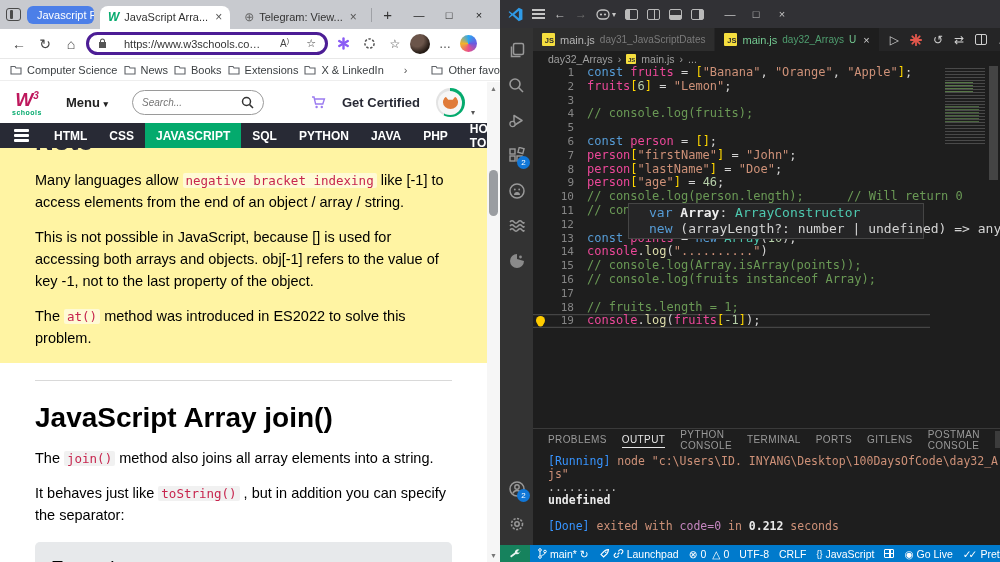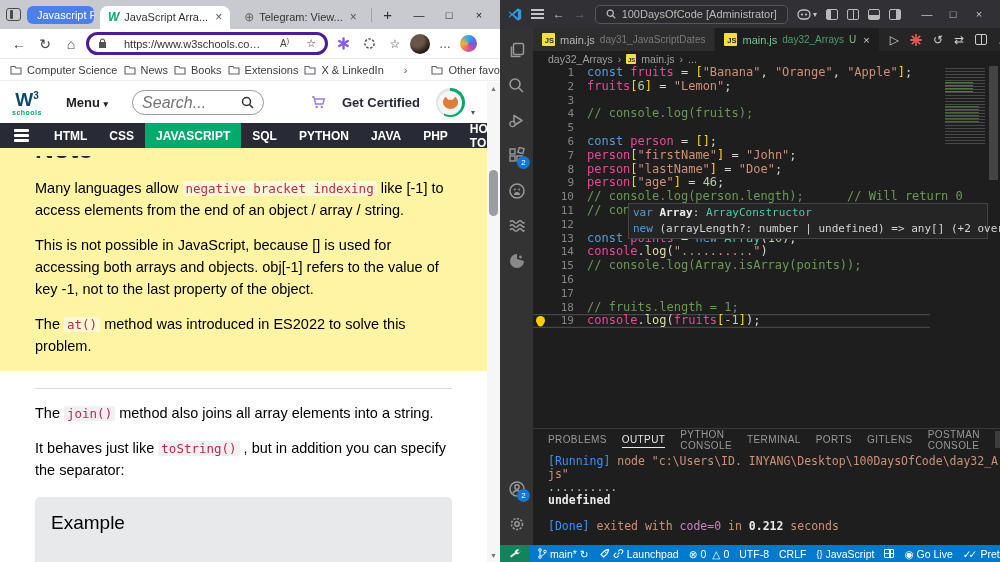--- a/index.html
+++ b/index.html
@@ -35,37 +35,37 @@
   .favchev{margin-left:14px;color:#555}
   .favdiv{width:1px;height:13px;background:#ccc;margin:0 6px}
   
   .page{position:absolute;top:82px;left:0;width:487px;bottom:0;overflow:hidden;background:#fff}
   .pagescroll{position:absolute;top:82px;right:0;width:13px;bottom:0;background:#f6f6f6;font-size:7px;color:#777;text-align:center}
   .ps-up{position:absolute;top:3px;left:0;right:0}
   .ps-dn{position:absolute;bottom:3px;left:0;right:0}
   .ps-thumb{position:absolute;top:88px;left:2px;width:9px;height:46px;background:#9a9da1;border-radius:5px}
   .w3header{height:41px;display:flex;align-items:center;padding:0 12px;gap:10px}
   .w3logo{line-height:1;text-align:center}
-  .w3logo .big{color:#0c4a6e;font-weight:bold;font-size:19px;}
+  .w3logo .big{color:#be185d;font-weight:bold;font-size:19px;font-style:italic}
   .w3logo .big sup{font-size:10px}
   .w3logo .sub{display:block;color:#04AA6D;font-size:7px;font-weight:bold;letter-spacing:.5px}
   .menu{font-size:13px;color:#222;font-weight:600;margin-left:14px}
-  .w3search{margin-left:14px;width:132px;height:25px;border:1px solid #9a9a9a;border-radius:14px;display:flex;align-items:center;padding:0 9px;color:#757575;font-size:16px;font-style:italic;gap:21px}
+  .w3search{margin-left:14px;width:132px;height:25px;border:1px solid #9a9a9a;border-radius:14px;display:flex;align-items:center;padding:0 9px;color:#757575;font-size:10px;font-style:italic;gap:21px}
   .w3search .sp{flex:1}
   .getcert{margin-left:auto;display:flex;align-items:center;gap:16px;font-size:13px;color:#282A35;font-weight:600}
   .fox{width:29px;height:29px;border-radius:50%;background:conic-gradient(#04AA6D 0 210deg,#e3e3e3 210deg 360deg);position:relative;flex:0 0 auto;margin-left:6px}
   .fox::before{content:"";position:absolute;inset:2.5px;border-radius:50%;background:#f6f6f6}
   .fox::after{content:"";position:absolute;left:7px;top:8px;width:15px;height:13px;background:#e07b39;border-radius:45% 45% 55% 55%;clip-path:polygon(0 35%,15% 0,35% 28%,65% 28%,85% 0,100% 35%,100% 100%,0 100%)}
   .foxchev{font-size:8px;color:#555;align-self:flex-end;margin:0 0 6px -4px}
   .w3nav{height:25px;background:#282A35;display:flex;align-items:stretch;color:#fff;font-size:12px;font-weight:bold}
   .w3nav .burger{display:flex;flex-direction:column;justify-content:center;gap:2.5px;padding:0 14px}
   .w3nav .burger i{width:15px;height:2.4px;background:#fff;border-radius:1px}
   .w3nav .ni{display:flex;align-items:center;padding:0 11px}
   .w3nav .ni.active{background:#04AA6D}
-  .note{background:#FFF4A3;padding:8px 35px 14px}
+  .note{background:#FFF4A3;padding:0 35px 14px}
   .noteclip{height:8px;overflow:hidden}
   .noteclip h2{font-size:26px;font-weight:bold;color:#282A35;position:relative;top:-22px}
   .note p,.sect p{font-size:14.5px;line-height:1.52;color:#000;margin-top:13px}
   .cs{font-family:"DejaVu Sans Mono",monospace;font-size:12.5px;color:#C7254E;background:rgba(255,255,255,.55);padding:0 3px;border-radius:2px}
   .sect{padding:0 35px}
   .sect hr{border:none;border-top:1px solid #d9d9d9;margin-top:17px}
   .sect h1{font-size:28px;font-weight:600;color:#000;margin-top:21px;margin-bottom:4px}
   .sect .cs{background:#f1f1f1}
   .example{background:#E7E9EB;border-radius:5px;padding:15px 16px;margin-top:16px;height:180px}
   .example h3{font-size:19px;font-weight:400;color:#000}
@@ -111,21 +111,21 @@
   .cl .bulb.on::before{content:"";position:absolute;left:3px;top:2px;width:9px;height:9px;border-radius:50%;background:#fc0;box-shadow:0 3px 0 -1.5px #fc0}
   .cl .ln{width:26px;text-align:right;color:#858585;font-size:11px;flex:0 0 auto}
   .cl .ct{padding-left:13px}
   .cl.cur{box-shadow:inset 0 1.2px 0 #454545,inset 0 -1.2px 0 #454545}
   .kw{color:#569CD6}.var{color:#ec4899}.str{color:#CE9178}.num{color:#B5CEA8}.com{color:#6A9955}.fn{color:#DCDCAA}.cls{color:#4EC9B0}.br{color:#FFD700}.pun{color:#D4D4D4}.wh{color:#ededed;font-weight:bold}
   .minimap{position:absolute;top:2px;right:15px;width:40px;height:76px;background:repeating-linear-gradient(180deg,rgba(190,190,190,.30) 0 1px,transparent 1px 3px);opacity:.9}
   .minimap::after{content:"";position:absolute;left:0;width:70%;top:14px;height:10px;background:repeating-linear-gradient(180deg,rgba(106,153,85,.8) 0 1px,transparent 1px 3px)}
   .minimap::before{content:"";position:absolute;left:0;width:85%;top:38px;height:18px;background:repeating-linear-gradient(180deg,rgba(106,153,85,.65) 0 1px,transparent 1px 3px)}
   .vscroll{position:absolute;top:0;right:0;width:13px;height:100%}
   .vscroll::before{content:"";position:absolute;top:0;left:2px;right:2px;height:114px;background:rgba(121,121,121,.42)}
-  .tooltip{position:absolute;left:95px;top:137px;width:360px;background:#252526;border:1px solid #454545;padding:1px 4px;font-size:11px;line-height:16px;white-space:pre;z-index:5}
+  .tooltip{position:absolute;left:95px;top:137px;width:296px;background:#252526;border:1px solid #454545;padding:1px 20px;font-size:13px;line-height:16px;white-space:pre;z-index:5}
   .panel{height:117px;background:#1E1E1E;border-top:1px solid #3a3a3a;flex:0 0 auto;display:flex;flex-direction:column}
   .ptabs{height:21px;display:flex;align-items:center;gap:15px;padding:0 15px;font-size:10px;letter-spacing:.4px;color:#9a9a9a;flex:0 0 auto}
   .ptab.active{color:#e7e7e7;border-bottom:1px solid #e7e7e7;padding-bottom:2px;margin-bottom:-3px}
   .pfilter{margin-left:auto;background:#3c3c3c;color:#cfcfcf;font-size:10.5px;letter-spacing:0;padding:2px 7px 3px;margin-right:-8px}
   .pout{flex:1;padding:5px 0 0 15px;font-family:"DejaVu Sans Mono",monospace;font-size:11.5px;line-height:13px;white-space:pre;overflow:hidden}
   .obl{color:#3794FF}.oor{color:#CE9178}.opu{color:#C586C0}.owh{color:#eaeaea;font-weight:bold}.ogr{color:#bcbcbc}
   .statusbar{height:17px;background:#007ACC;display:flex;align-items:center;color:#fff;font-size:10.5px;flex:0 0 auto;white-space:nowrap;overflow:hidden}
   .sb-remote{background:#16825D;height:100%;display:flex;align-items:center;padding:0 9px;margin-right:8px}
   .sbi{display:flex;align-items:center;gap:3px;margin-right:10px}
   .sb-right{margin-left:auto;display:flex;align-items:center}
@@ -274,20 +274,21 @@
     <div class="note">
       <div class="noteclip">
           <h2>Note</h2>
         </div>
       <p><span>Many languages allow </span><span class="cs">negative bracket indexing</span><span> like [-1] to access elements from the end of an object / array / string.</span></p>
       <p><span>This is not possible in JavaScript, because [] is used for accessing both arrays and objects. obj[-1] refers to the value of key -1, not to the last property of the object.</span></p>
       <p><span>The </span><span class="cs">at()</span><span> method was introduced in ES2022 to solve this problem.</span></p>
     </div>
     <div class="sect">
       <hr>
+      <h1>JavaScript Array join()</h1>
       <p><span>The </span><span class="cs">join()</span><span> method also joins all array elements into a string.</span></p>
       <p><span>It behaves just like </span><span class="cs">toString()</span><span> , but in addition you can specify the separator:</span></p>
       <div class="example">
         <h3>Example</h3>
 
       </div>
     </div>
   </div>
   <div class="pagescroll">
     <span class="ps-up">▲</span>
@@ -301,27 +302,20 @@
     <svg width="15" height="15" viewBox="0 0 16 16">
         <path d="M11.5 0.8 4.7 7 1.6 4.6 0.6 5.2 3.4 8 0.6 10.8l1 .6L4.7 9l6.8 6.2 3.9-1.9V2.7L11.5.8zM11.6 4v8L6.8 8l4.8-4z" fill="#2f9ae6"></path>
       </svg>
     <span class="vburger">
         <i></i>
         <i></i>
         <i></i>
       </span>
     <span class="vnav">←</span>
     <span class="vnav dis">→</span>
-    <div class="vsearch">
-      <svg width="10" height="10" viewBox="0 0 13 13">
-          <circle cx="5.5" cy="5.5" r="4" fill="none" stroke="#b9b9b9" stroke-width="1.6"></circle>
-          <line x1="8.6" y1="8.6" x2="12" y2="12" stroke="#b9b9b9" stroke-width="1.6"></line>
-        </svg>
-      <span>100DaysOfCode [Administrator]</span>
-    </div>
     <span style="display:flex;align-items:center;gap:2px">
       <svg width="14" height="11" viewBox="0 0 14 11">
           <rect x="1" y="1" width="12" height="9" rx="4.5" fill="none" stroke="#c5c5c5" stroke-width="1.3"></rect>
           <circle cx="5" cy="5.5" r="1.1" fill="#c5c5c5"></circle>
           <circle cx="9" cy="5.5" r="1.1" fill="#c5c5c5"></circle>
         </svg>
       <span style="font-size:8px;color:#c5c5c5">▾</span>
     </span>
     <span class="lyt l"></span>
     <span class="lyt s"></span>
@@ -453,21 +447,21 @@
             <div class="cl"><span class="bulb"></span><span class="ln">6</span><span class="ct"><span class="kw">const </span><span class="var">person</span><span class="pun"> = </span><span class="br">[]</span><span class="pun">;</span></span></div>
             <div class="cl"><span class="bulb"></span><span class="ln">7</span><span class="ct"><span class="var">person</span><span class="br">[</span><span class="str">"firstName"</span><span class="br">]</span><span class="pun"> = </span><span class="str">"John"</span><span class="pun">;</span></span></div>
             <div class="cl"><span class="bulb"></span><span class="ln">8</span><span class="ct"><span class="var">person</span><span class="br">[</span><span class="str">"lastName"</span><span class="br">]</span><span class="pun"> = </span><span class="str">"Doe"</span><span class="pun">;</span></span></div>
             <div class="cl"><span class="bulb"></span><span class="ln">9</span><span class="ct"><span class="var">person</span><span class="br">[</span><span class="str">"age"</span><span class="br">]</span><span class="pun"> = </span><span class="num">46</span><span class="pun">;</span></span></div>
             <div class="cl"><span class="bulb"></span><span class="ln">10</span><span class="ct"><span class="com">// console.log(person.length);      // Will return 0</span></span></div>
             <div class="cl"><span class="bulb"></span><span class="ln">11</span><span class="ct"><span class="com">// cons</span></span></div>
             <div class="cl"><span class="bulb"></span><span class="ln">12</span><span class="ct"></span></div>
             <div class="cl"><span class="bulb"></span><span class="ln">13</span><span class="ct"><span class="kw">const </span><span class="var">points</span><span class="pun"> = </span><span class="kw">new </span><span class="cls">Array</span><span class="pun">(</span><span class="num">10</span><span class="pun">)</span><span class="pun">;</span></span></div>
             <div class="cl"><span class="bulb"></span><span class="ln">14</span><span class="ct"><span class="var">console</span><span class="pun">.</span><span class="fn">log</span><span class="pun">(</span><span class="str">".........."</span><span class="pun">)</span></span></div>
             <div class="cl"><span class="bulb"></span><span class="ln">15</span><span class="ct"><span class="com">// console.log(Array.isArray(points));</span></span></div>
-            <div class="cl"><span class="bulb"></span><span class="ln">16</span></div>
+            <div class="cl"><span class="bulb"></span><span class="ln">16</span><span class="ct"><span class="com">// console.log(fruits instanceof Array);</span></span></div>
             <div class="cl"><span class="bulb"></span><span class="ln">17</span><span class="ct"></span></div>
             <div class="cl"><span class="bulb"></span><span class="ln">18</span><span class="ct"><span class="com">// fruits.length = 1;</span></span></div>
             <div class="cl cur"><span class="bulb on"></span><span class="ln">19</span><span class="ct"><span class="var">console</span><span class="pun">.</span><span class="fn">log</span><span class="pun">(</span><span class="var">fruits</span><span class="br">[</span><span class="num">-1</span><span class="br">]</span><span class="pun">)</span><span class="pun">;</span></span></div>
           </div>
         <div class="minimap"></div>
         <div class="vscroll"></div>
         <div class="tooltip"><div><span class="kw">var </span><span class="wh">Array</span><span class="pun">: </span><span class="cls">ArrayConstructor</span></div><div><span class="kw">new </span><span class="pun">(arrayLength?: number | undefined) =&gt; any[] (+2 overloads)</span></div></div>
       </div>
       <div class="panel">
         <div class="ptabs">

